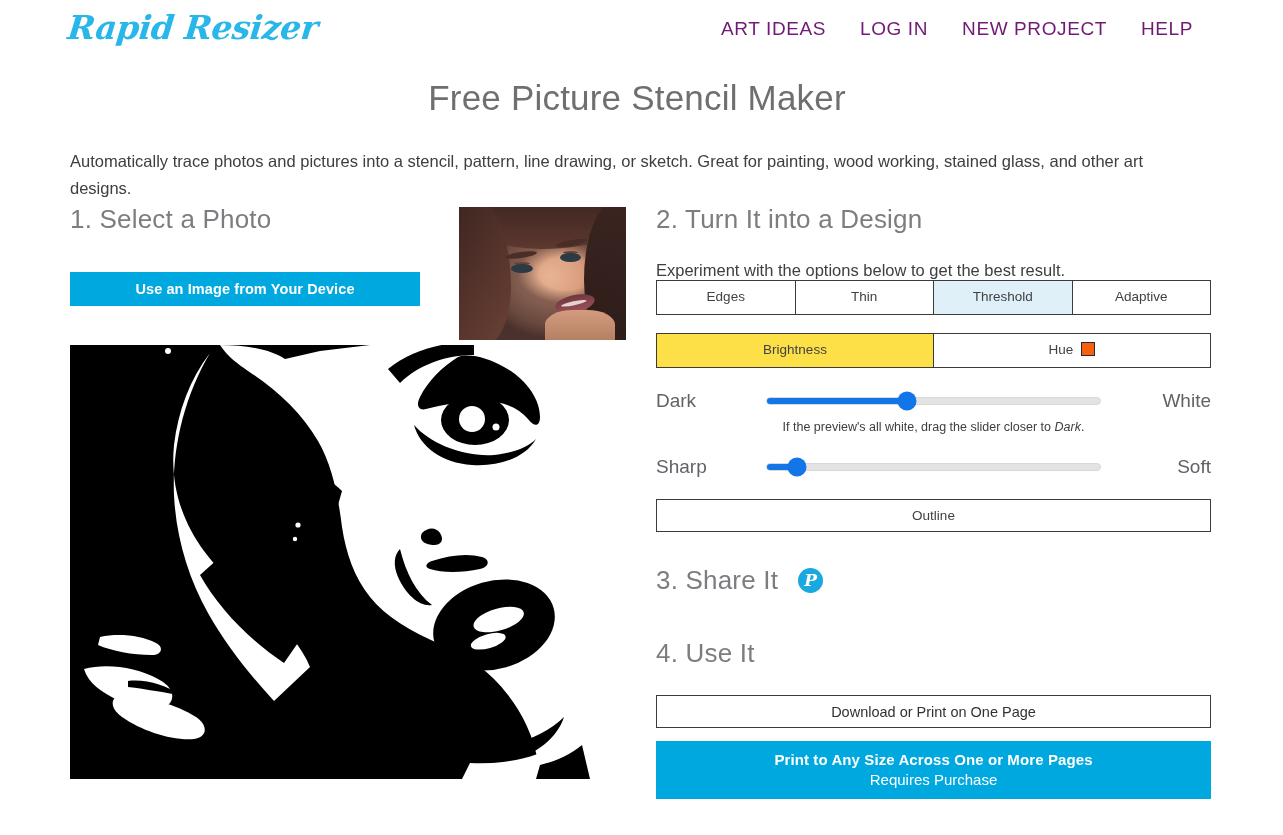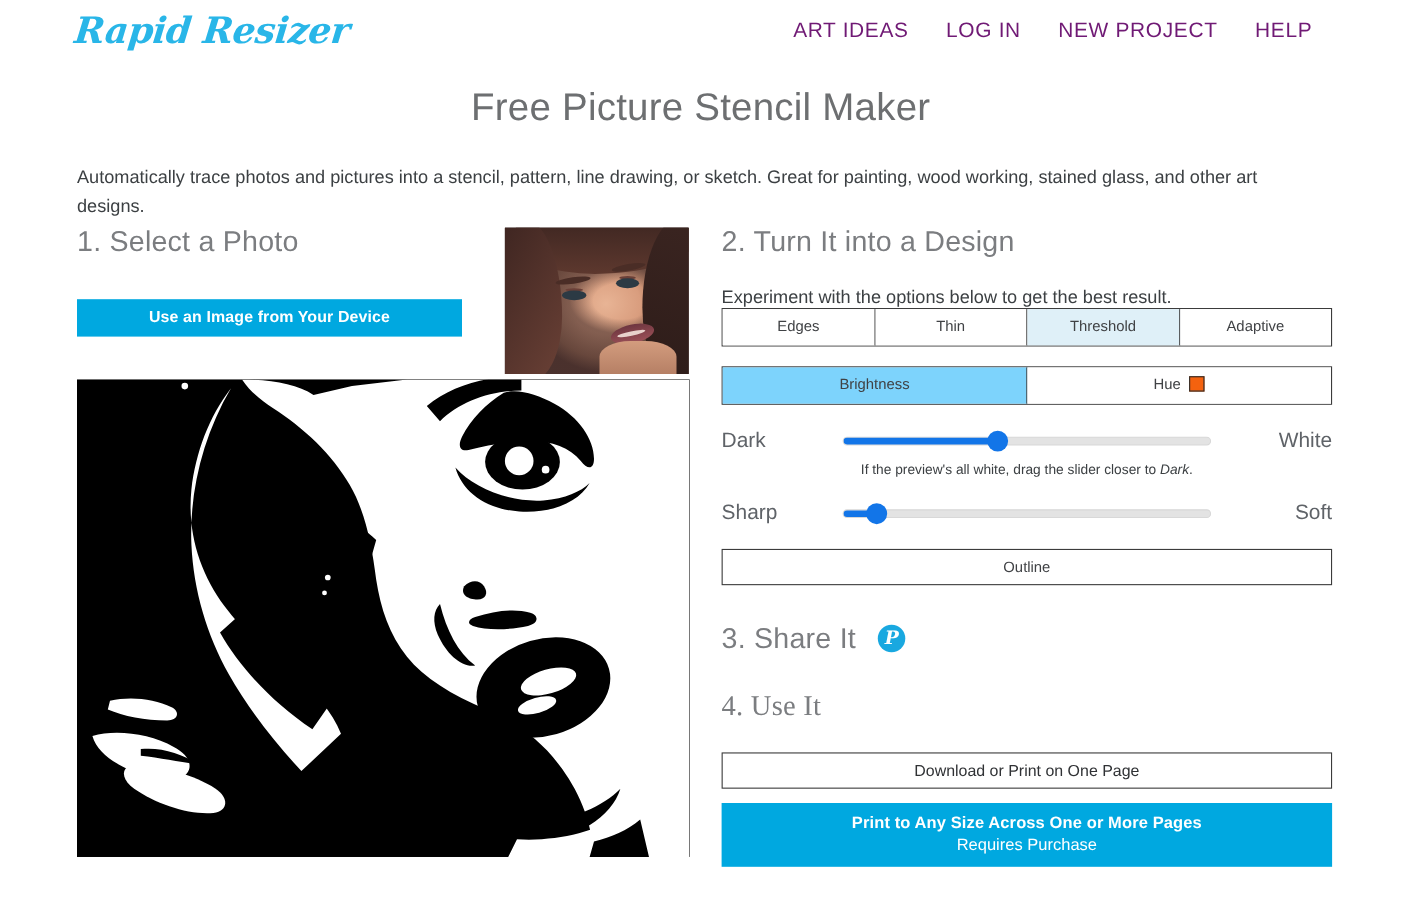--- a/index.html
+++ b/index.html
@@ -146,21 +146,21 @@
     line-height:31px;
     text-align:center;
     font-size:13.5px;
     color:#404245;
     background:#fff;
     border-right:1px solid #3b3b3b;
     cursor:pointer;
     user-select:none;
   }
   .tab2:last-child { border-right:none; }
-  .tab2.selected { background:#7dd3fc; }
+  .tab2.selected { background:#fde047; }
   .swatch {
     display:inline-block;
     width:14px; height:14px;
     background:#f4620f;
     border:1px solid #2a2a2a;
     vertical-align:-2px;
     margin-left:8px;
   }
 
   .slider-row { display:flex; align-items:center; width:555px; margin-top:22px; }
@@ -221,21 +221,21 @@
     color:#fff;
     font-family:"DejaVu Serif", serif;
     font-weight:700;
     font-style:italic;
     font-size:17px;
     line-height:25px;
     text-align:center;
     cursor:pointer;
   }
 
-  .use-heading { margin-top:30px;font-family:Liberation Serif, serif; }
+  .use-heading { margin-top:41px; }
 
   .btn-download {
     display:block;
     width:555px;
     height:33px;
     margin-top:26px;
     background:#fff;
     border:1px solid #3b3b3b;
     font-size:14.5px;
     color:#303235;

